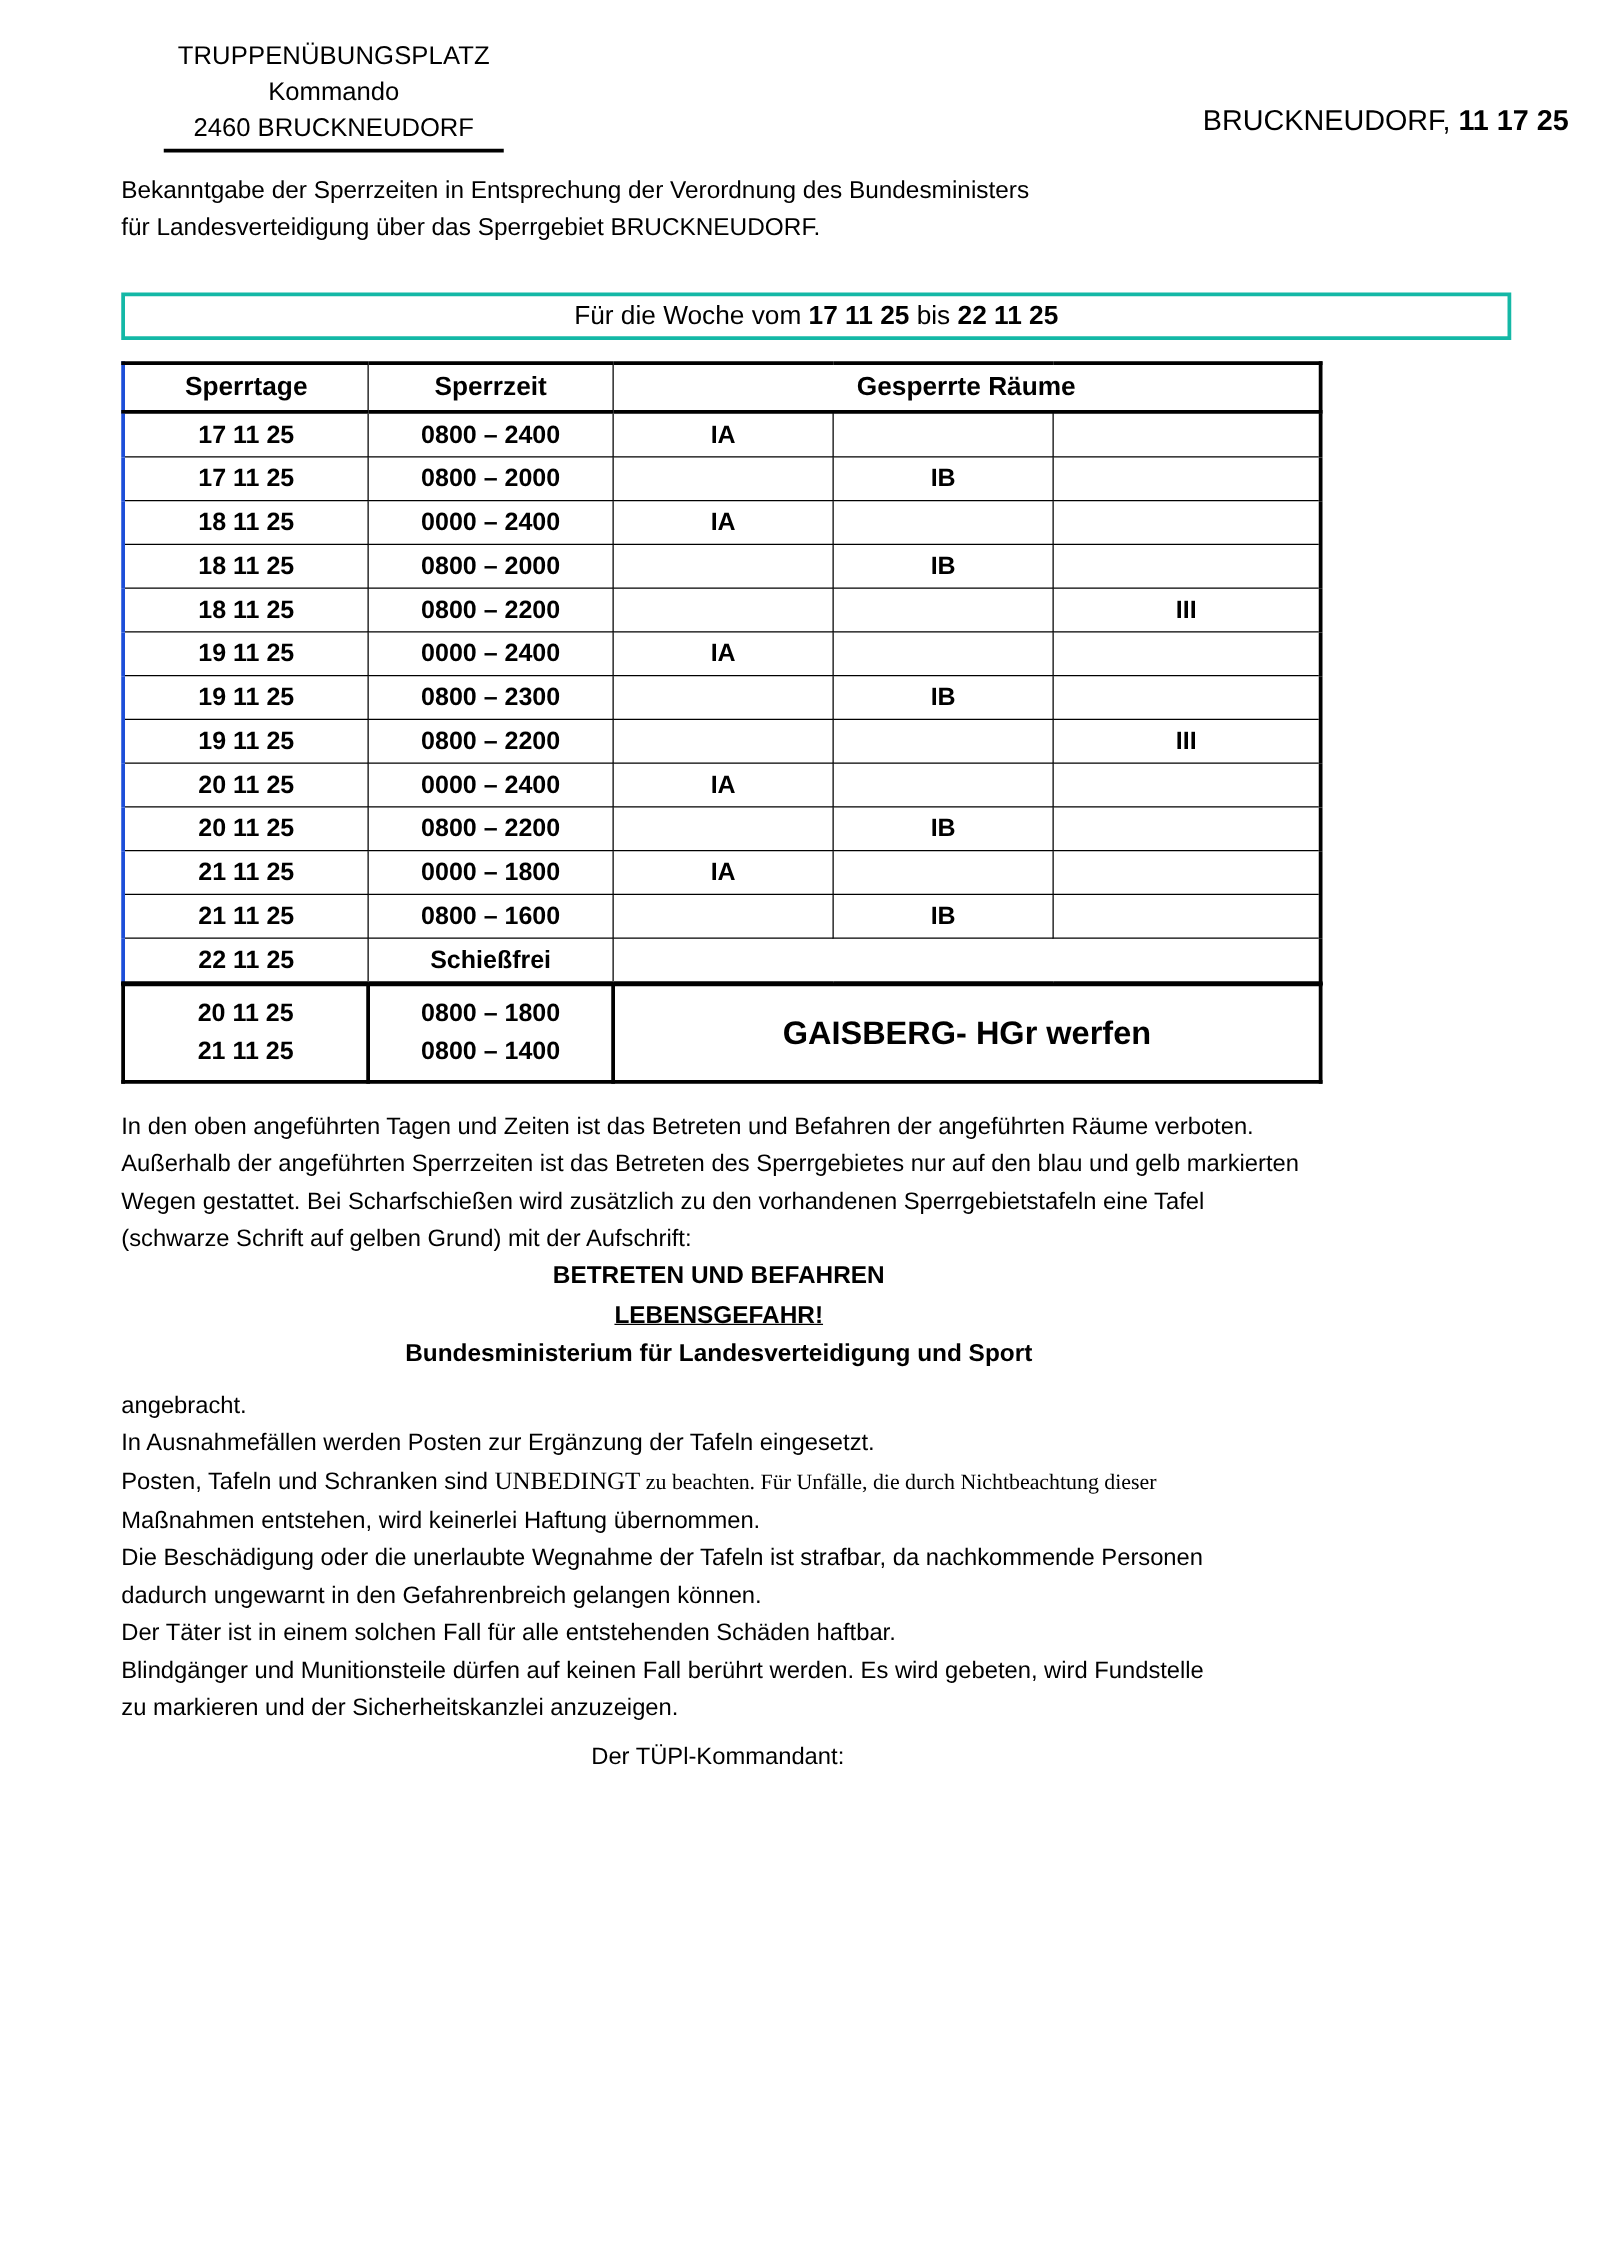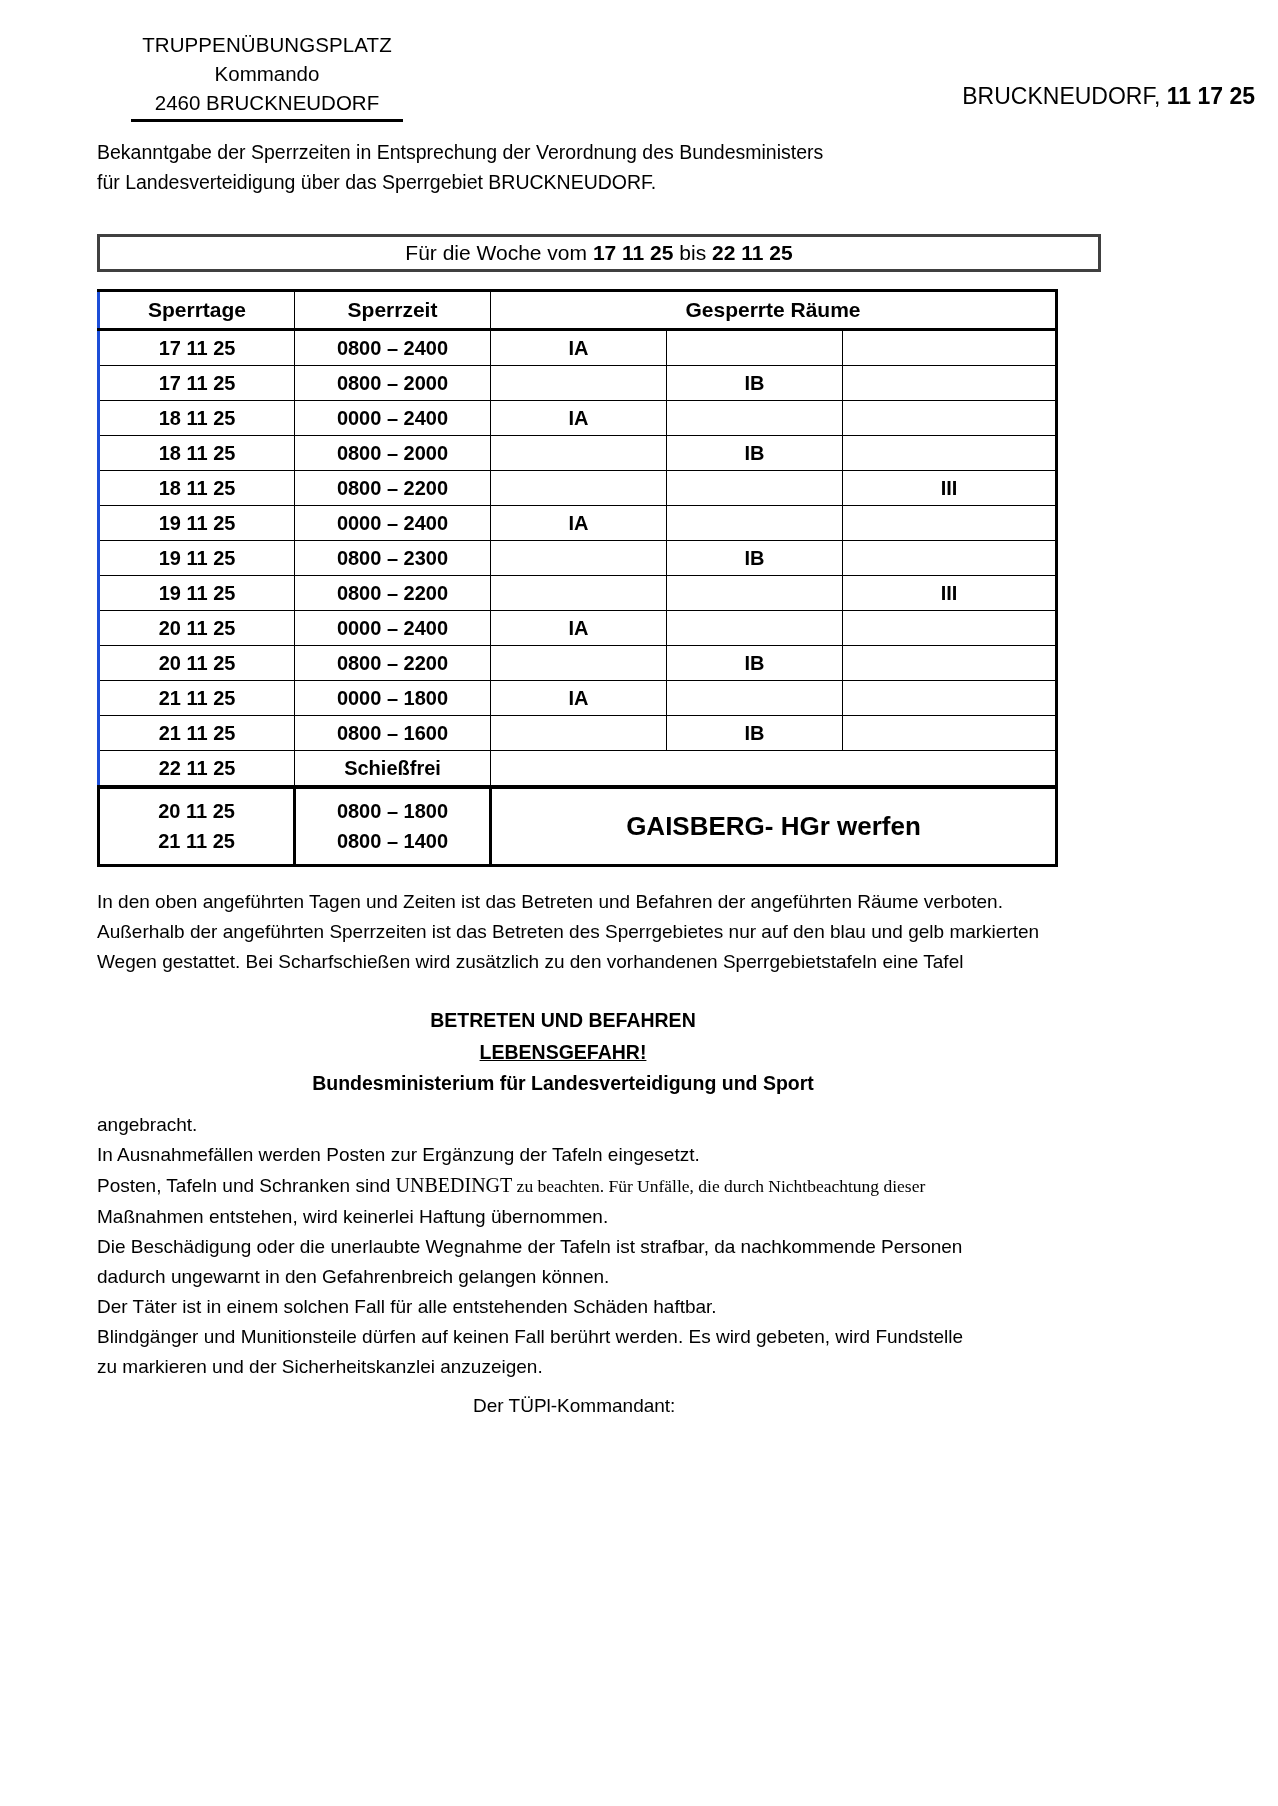--- a/index.html
+++ b/index.html
@@ -59,23 +59,23 @@
     top: 137px;
     font-size: 19.5px;
     line-height: 1.55;
   }
 
   
   .week-banner {
     position: absolute;
     left: 84px;
     top: 234px;
-    width: 1004px;
+    width: 1112px;
     height: 38px;
-    border: 3px solid #404040;
+    border: 3px solid #14b8a6;
     display: flex;
     align-items: center;
     justify-content: center;
     font-size: 21px;
     box-sizing: border-box;
   }
   .week-banner .b { font-weight: bold; }
 
   
   .sperr-table {
@@ -144,21 +144,21 @@
     left: 84px;
     top: 887px;
     font-size: 19px;
     line-height: 1.58;
     width: 1000px;
   }
 
   
   .warning {
     position: absolute;
-    left: 0;
+    left: 12px;
     top: 1005px;
     width: 1100px;
     text-align: center;
     font-size: 19.5px;
     font-weight: bold;
     line-height: 1.62;
   }
   .warning .underline { text-decoration: underline; text-align: center; }
 
   
@@ -340,20 +340,21 @@
       </td>
       <td class="gtitle">GAISBERG- HGr werfen</td>
     </tr>
   </tbody>
     </table>
 
   <div class="body-text">
     <div>In den oben angeführten Tagen und Zeiten ist das Betreten und Befahren der angeführten Räume verboten.</div>
     <div>Außerhalb der angeführten Sperrzeiten ist das Betreten des Sperrgebietes nur auf den blau und gelb markierten</div>
     <div>Wegen gestattet. Bei Scharfschießen wird zusätzlich zu den vorhandenen Sperrgebietstafeln eine Tafel</div>
+    <div>(schwarze Schrift auf gelben Grund) mit der Aufschrift:</div>
   </div>
 
   <div class="warning">
     <div>BETRETEN UND BEFAHREN</div>
     <div class="underline">LEBENSGEFAHR!</div>
     <div>Bundesministerium für Landesverteidigung und Sport</div>
   </div>
 
   <div class="fineprint">
     <div>angebracht.</div>

